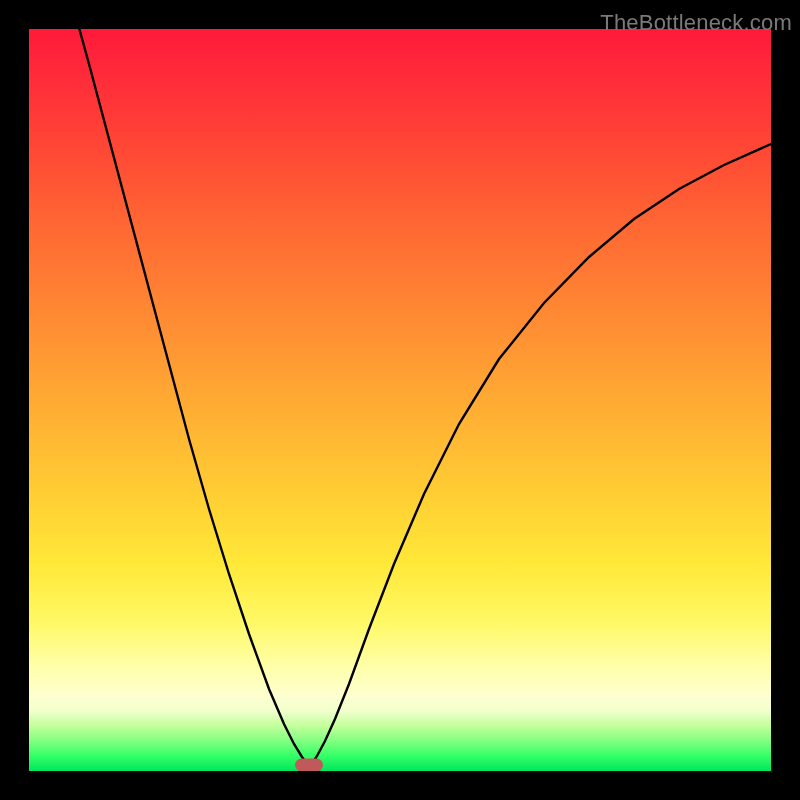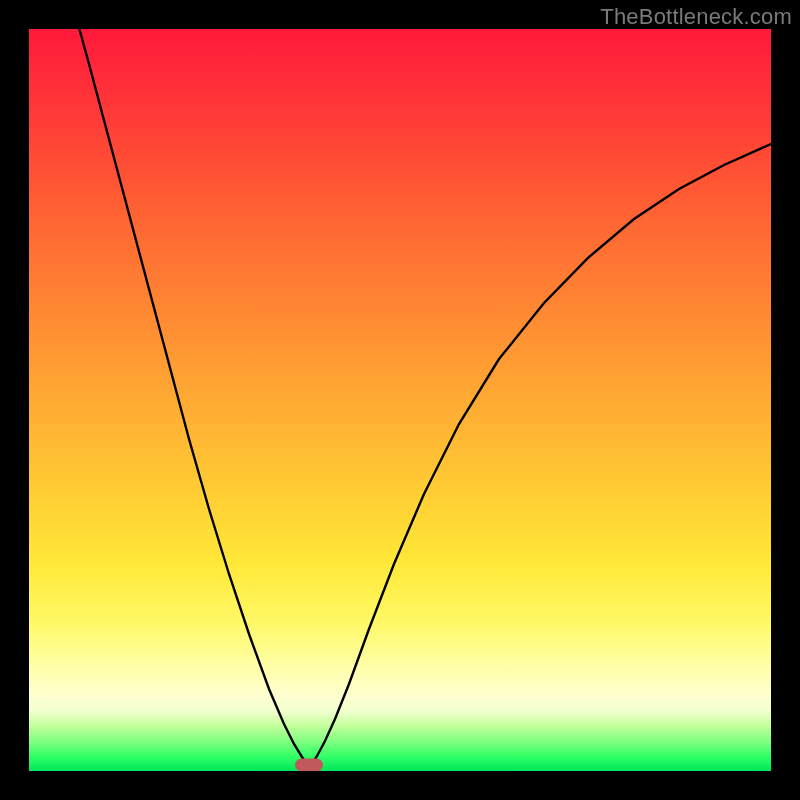--- a/index.html
+++ b/index.html
@@ -48,21 +48,21 @@
   .marker {
     position: absolute;
     width: 28px;
     height: 13px;
     background: #c05a5a;
     border-radius: 7px;
     transform: translate(-50%, -50%);
   }
   .watermark {
     position: absolute;
-    top: 4px;
+    top: 10px;
     right: 8px;
     color: #7a7a7a;
     font-size: 22px;
     letter-spacing: 0.2px;
   }
 </style>
 </head>
 <body>
 
 <div class="plot-area">

